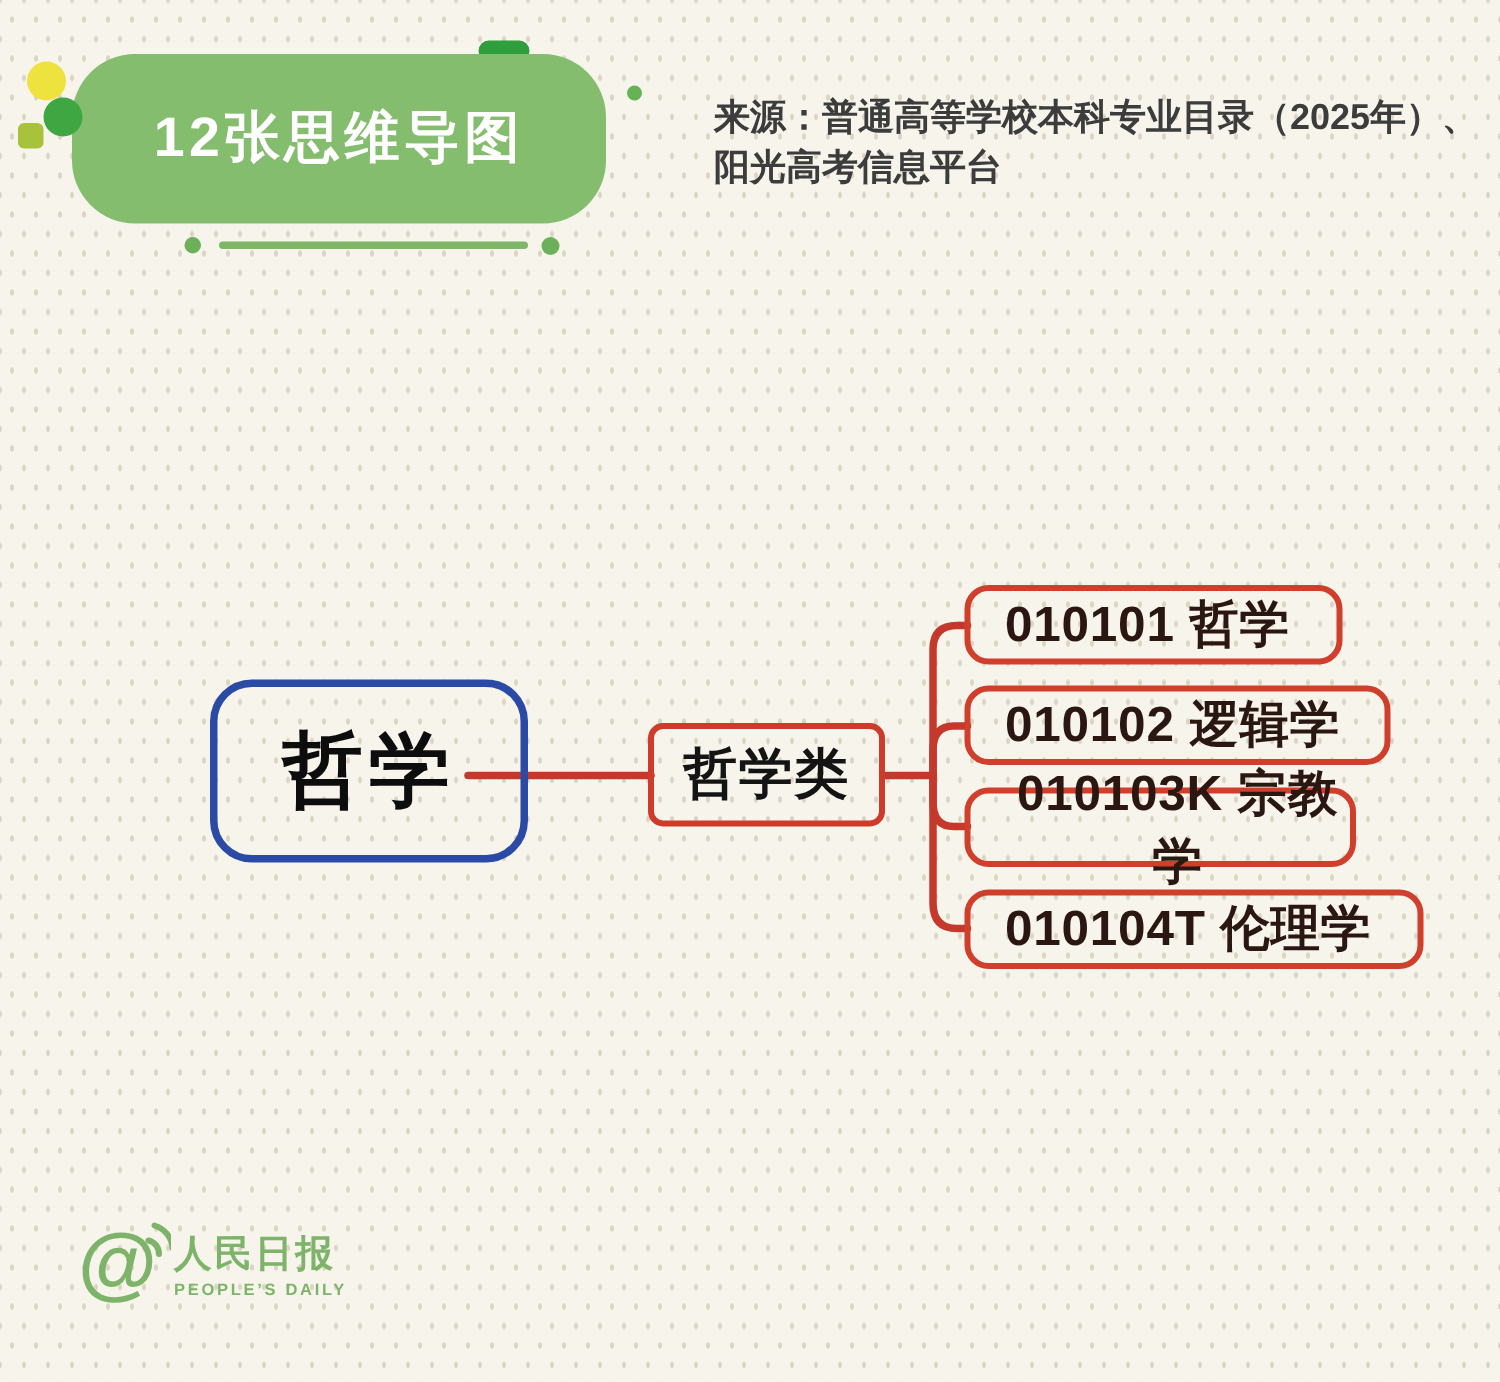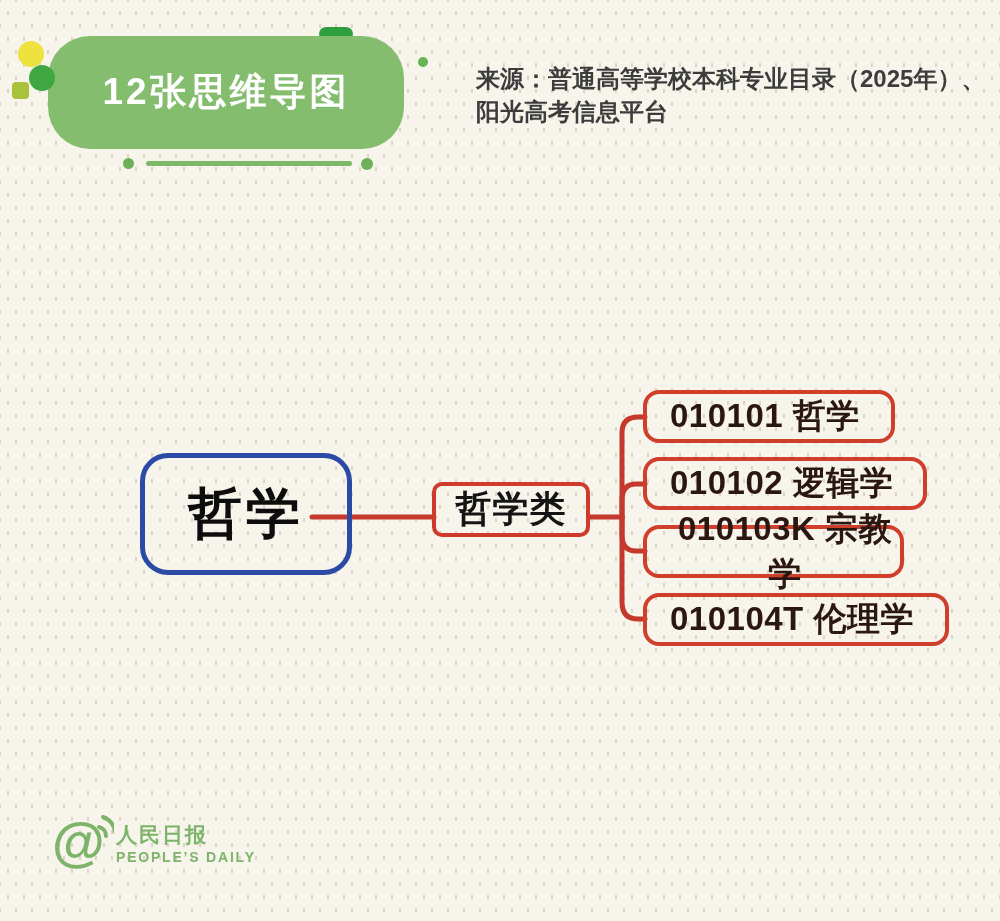--- a/index.html
+++ b/index.html
@@ -47,40 +47,40 @@
   .node{
     position:absolute;box-sizing:border-box;z-index:2;
     display:flex;align-items:center;color:#111111;font-weight:bold;
   }
   .node-root{
     left:100px;top:453px;width:212px;height:122px;
     border:5px solid #2b4aa5;border-radius:28px;
     justify-content:center;font-size:54px;letter-spacing:4px;color:#0d0d0d;margin-left:40px;
   }
   .node-category{
-    left:432px;top:482px;width:158px;height:55px;
+    left:432px;top:482px;width:158px;height:69px;
     border:4px solid #ce3b2a;border-radius:10px;
     justify-content:center;font-size:36px;letter-spacing:1px;color:#141414;
   }
   .node-child{
     left:643px;height:53px;
     border:4px solid #d03e2c;border-radius:16px;
     padding-left:23px;font-size:33px;color:#2b1712;letter-spacing:0.5px;
   }
   .child-0{top:390px;width:252px;}
   .child-1{top:457px;width:284px;}
   .child-2{top:525px;width:261px;text-align:center;}
   .child-3{top:593px;width:306px;}
 
   
   .logo{position:absolute;left:52px;top:810px;display:flex;align-items:flex-start;z-index:2;}
   .logo-at-svg{width:62px;height:62px;display:block;}
   .logo-text{margin-left:2px;margin-top:13px;color:#7db46a;}
-  .logo-cn{font-size:21px;font-weight:bold;letter-spacing:2px;line-height:1.1;}
-  .logo-en{font-size:14px;font-weight:bold;letter-spacing:1.8px;margin-top:3px;}
+  .logo-cn{font-size:25px;font-weight:bold;letter-spacing:2px;line-height:1.1;}
+  .logo-en{font-size:11px;font-weight:bold;letter-spacing:1.8px;margin-top:3px;}
 </style>
 </head>
 <body>
 
 <div class="page">
 
   <span class="deco deco-yellow-circle"></span>
   <span class="deco deco-green-circle"></span>
   <span class="deco deco-olive-square"></span>
   <span class="deco deco-green-pill"></span>

